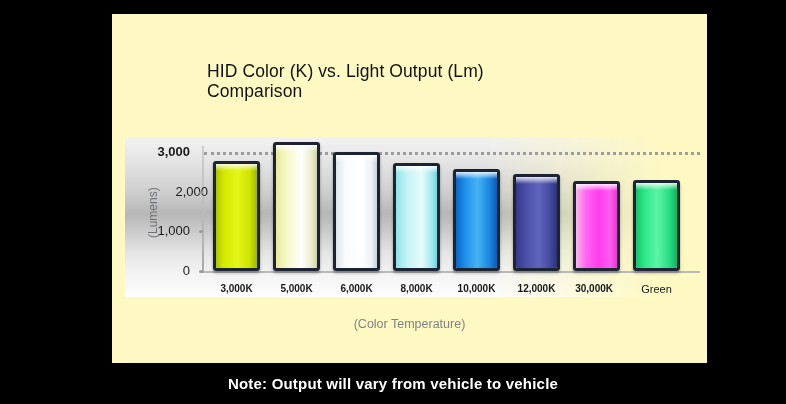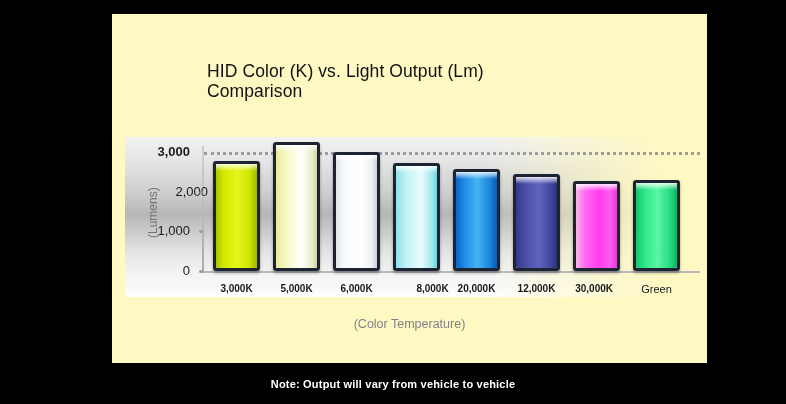--- a/index.html
+++ b/index.html
@@ -89,21 +89,21 @@
 
   #xaxis-label{
     position:absolute;left:0;width:595px;text-align:center;top:303px;
     font-size:12.5px;color:#7f8285;
   }
 
   
   #caption{
     position:absolute;left:0;top:363px;width:786px;height:41px;
     display:flex;align-items:center;justify-content:center;
-    color:#fff;font-size:11px;font-weight:bold;letter-spacing:.2px;
+    color:#fff;font-size:15px;font-weight:bold;letter-spacing:.2px;
   }
 </style>
 </head>
 <body>
 
 <div id="stage">
 
   <div id="card">
 
     <div id="title">
@@ -138,26 +138,26 @@
         <div class="xtick" style="left: 152px; width: 65px; top: 269px;">5,000K</div>
         <div class="bar" style="left: 221px; top: 137.9px; width: 47px; height: 119.1px;">
           <div class="inner" style="background: linear-gradient(90deg, rgb(223, 230, 234) 0%, rgb(248, 251, 253) 22%, rgb(255, 255, 255) 60%, rgb(238, 243, 246) 86%, rgb(201, 211, 218) 100%);"></div>
           <div class="gloss"></div>
         </div>
         <div class="xtick" style="left: 212px; width: 65px; top: 269px;">6,000K</div>
         <div class="bar" style="left: 281px; top: 149.016px; width: 47px; height: 107.984px;">
           <div class="inner" style="background: linear-gradient(90deg, rgb(143, 226, 232) 0%, rgb(198, 243, 246) 28%, rgb(232, 251, 252) 62%, rgb(159, 232, 238) 88%, rgb(111, 210, 218) 100%);"></div>
           <div class="gloss"></div>
         </div>
-        <div class="xtick" style="left: 288px; width: 65px; top: 269px;">8,000K</div>
+        <div class="xtick" style="left: 272px; width: 65px; top: 269px;">8,000K</div>
         <div class="bar" style="left: 341px; top: 154.971px; width: 47px; height: 102.029px;">
           <div class="inner" style="background: linear-gradient(90deg, rgb(11, 99, 200) 0%, rgb(31, 143, 232) 22%, rgb(70, 179, 242) 52%, rgb(27, 134, 222) 82%, rgb(10, 90, 180) 100%);"></div>
           <div class="gloss"></div>
         </div>
-        <div class="xtick" style="left: 332px; width: 65px; top: 269px;">20,000K</div>
+        <div class="xtick" style="left: 332px; width: 65px; top: 269px;">10,000K</div>
         <div class="bar" style="left: 401px; top: 160.132px; width: 47px; height: 96.868px;">
           <div class="inner" style="background: linear-gradient(90deg, rgb(52, 58, 136) 0%, rgb(74, 79, 168) 24%, rgb(96, 100, 189) 56%, rgb(67, 72, 159) 84%, rgb(45, 50, 118) 100%);"></div>
           <div class="gloss"></div>
         </div>
         <div class="xtick" style="left: 392px; width: 65px; top: 269px;">12,000K</div>
         <div class="bar" style="left: 461px; top: 166.881px; width: 47px; height: 90.119px;">
           <div class="inner" style="background: linear-gradient(90deg, rgb(246, 184, 234) 0%, rgb(255, 102, 242) 24%, rgb(255, 60, 237) 56%, rgb(255, 92, 240) 82%, rgb(228, 58, 210) 100%);"></div>
           <div class="gloss"></div>
         </div>
         <div class="xtick" style="left: 436px; width: 65px; top: 269px; text-align: right;">30,000K</div>

